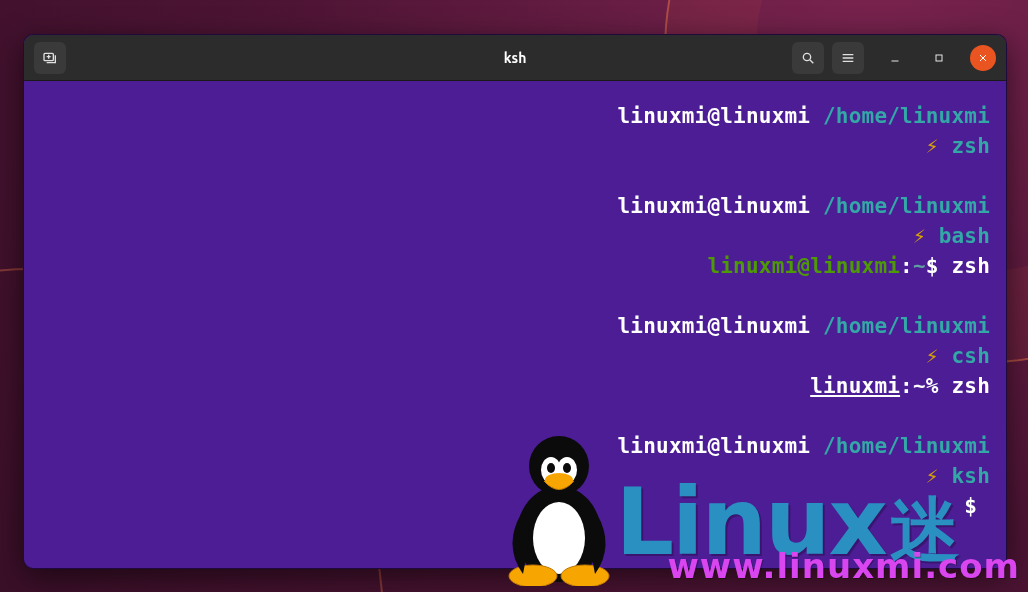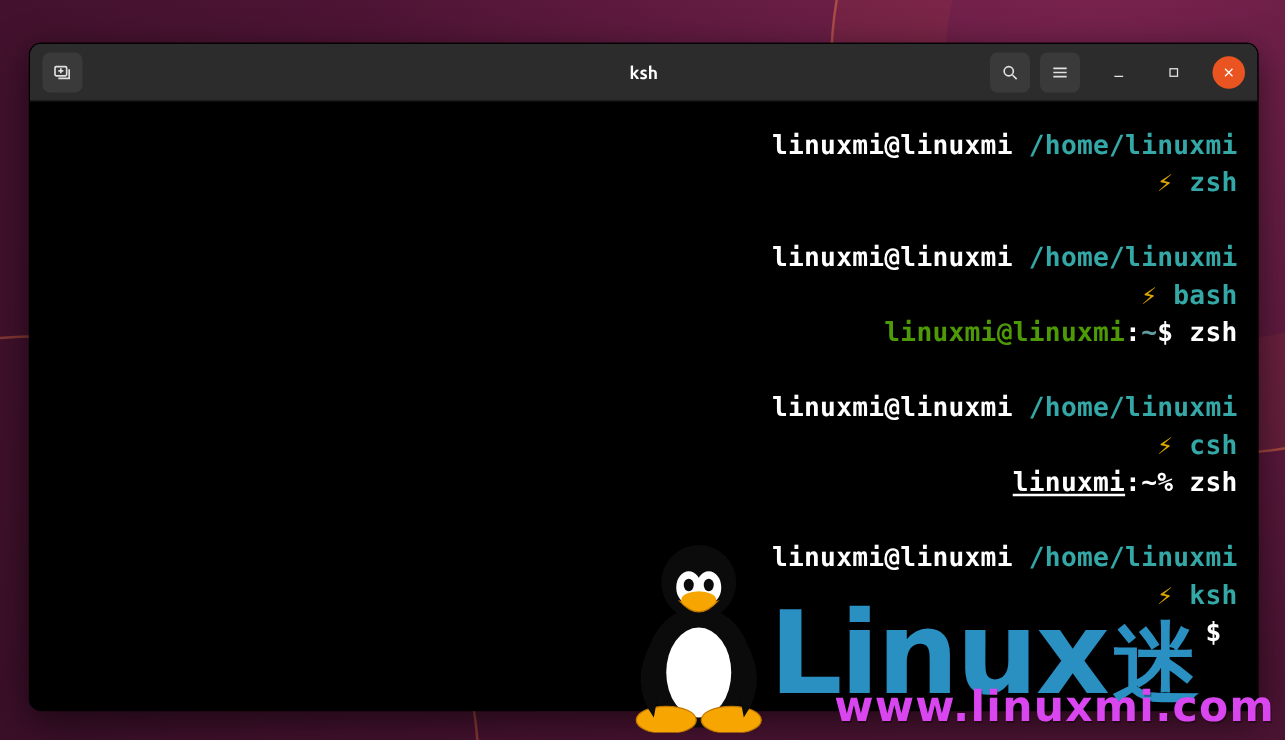--- a/index.html
+++ b/index.html
@@ -22,21 +22,21 @@
     box-shadow: 0 0 0 90px rgba(255,120,60,0.07) inset;
   }
   .wallpaper::after {
     content: ""; position: absolute; left: -320px; bottom: -380px;
     width: 700px; height: 700px; border-radius: 50%;
     border: 2px solid rgba(255,130,70,0.35);
   }
   
   .window {
     position: absolute; left: 23px; top: 34px; width: 984px; height: 535px;
-    background: #000000;
+    background: #4c1d95;
     border-radius: 10px;
     box-shadow: 0 8px 30px rgba(0,0,0,0.55);
     overflow: hidden; z-index: 1;
     border: 1px solid rgba(0,0,0,0.6);
   }
   .titlebar {
     height: 46px;
     background: #2c2c2c;
     display: flex; align-items: center;
     padding: 0 10px;

